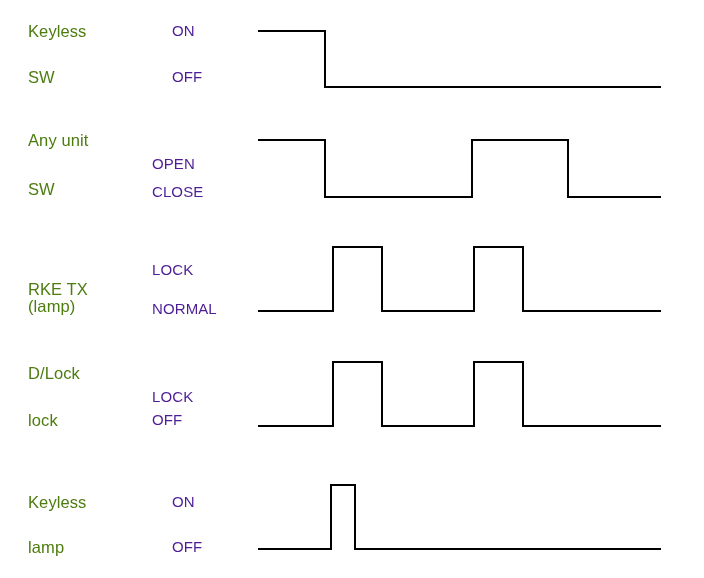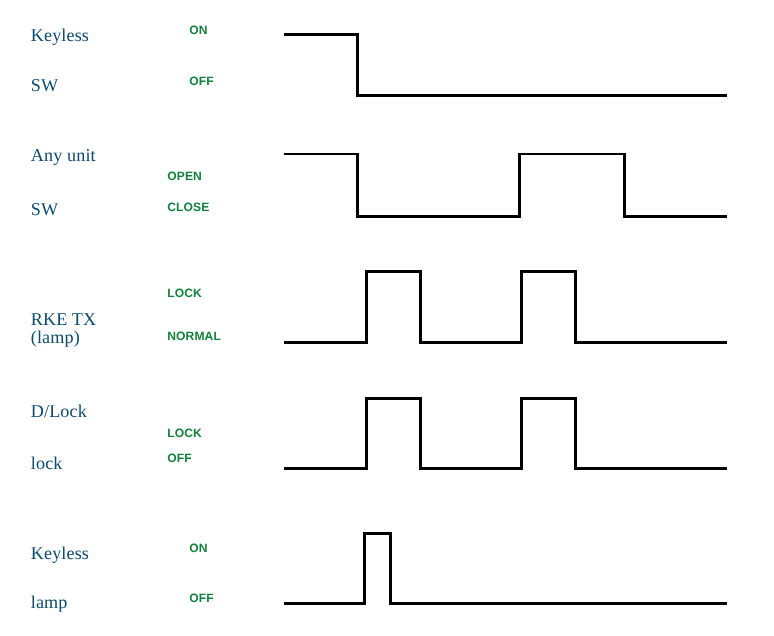--- a/index.html
+++ b/index.html
@@ -15,35 +15,34 @@
   #diagram-root {
     position: relative;
     width: 704px;
     height: 578px;
     background: #ffffff;
     overflow: hidden;
   }
   .sig-name {
     position: absolute;
     font-size: 16.5px;
-    font-family: Liberation Serif, serif;
-    color: #0c4a6e;
+    font-family: Liberation Sans, sans-serif;
+    color: #4d7c0f;
     white-space: nowrap;
     letter-spacing: 0.1px;
   }
   .sig-name.line1 { left: 28px; }
   .sig-name.line2 { left: 28px; }
   .state-label {
     position: absolute;
-    font-size: 11px;
+    font-size: 15px;
     font-family: "Liberation Sans", sans-serif;
-    color: #15803d;
+    color: #4c1d95;
     white-space: nowrap;
     letter-spacing: 0.1px;
-    font-weight: bold;
   }
   .state-hi { left: 172px; }
   .state-lo { left: 172px; }
   .state-lo.wide { left: 152px; }
   .state-hi.wide { left: 152px; margin-top: 24px; }
   .wave-svg {
     position: absolute;
     left: 0;
     top: 0;
     width: 704px;

